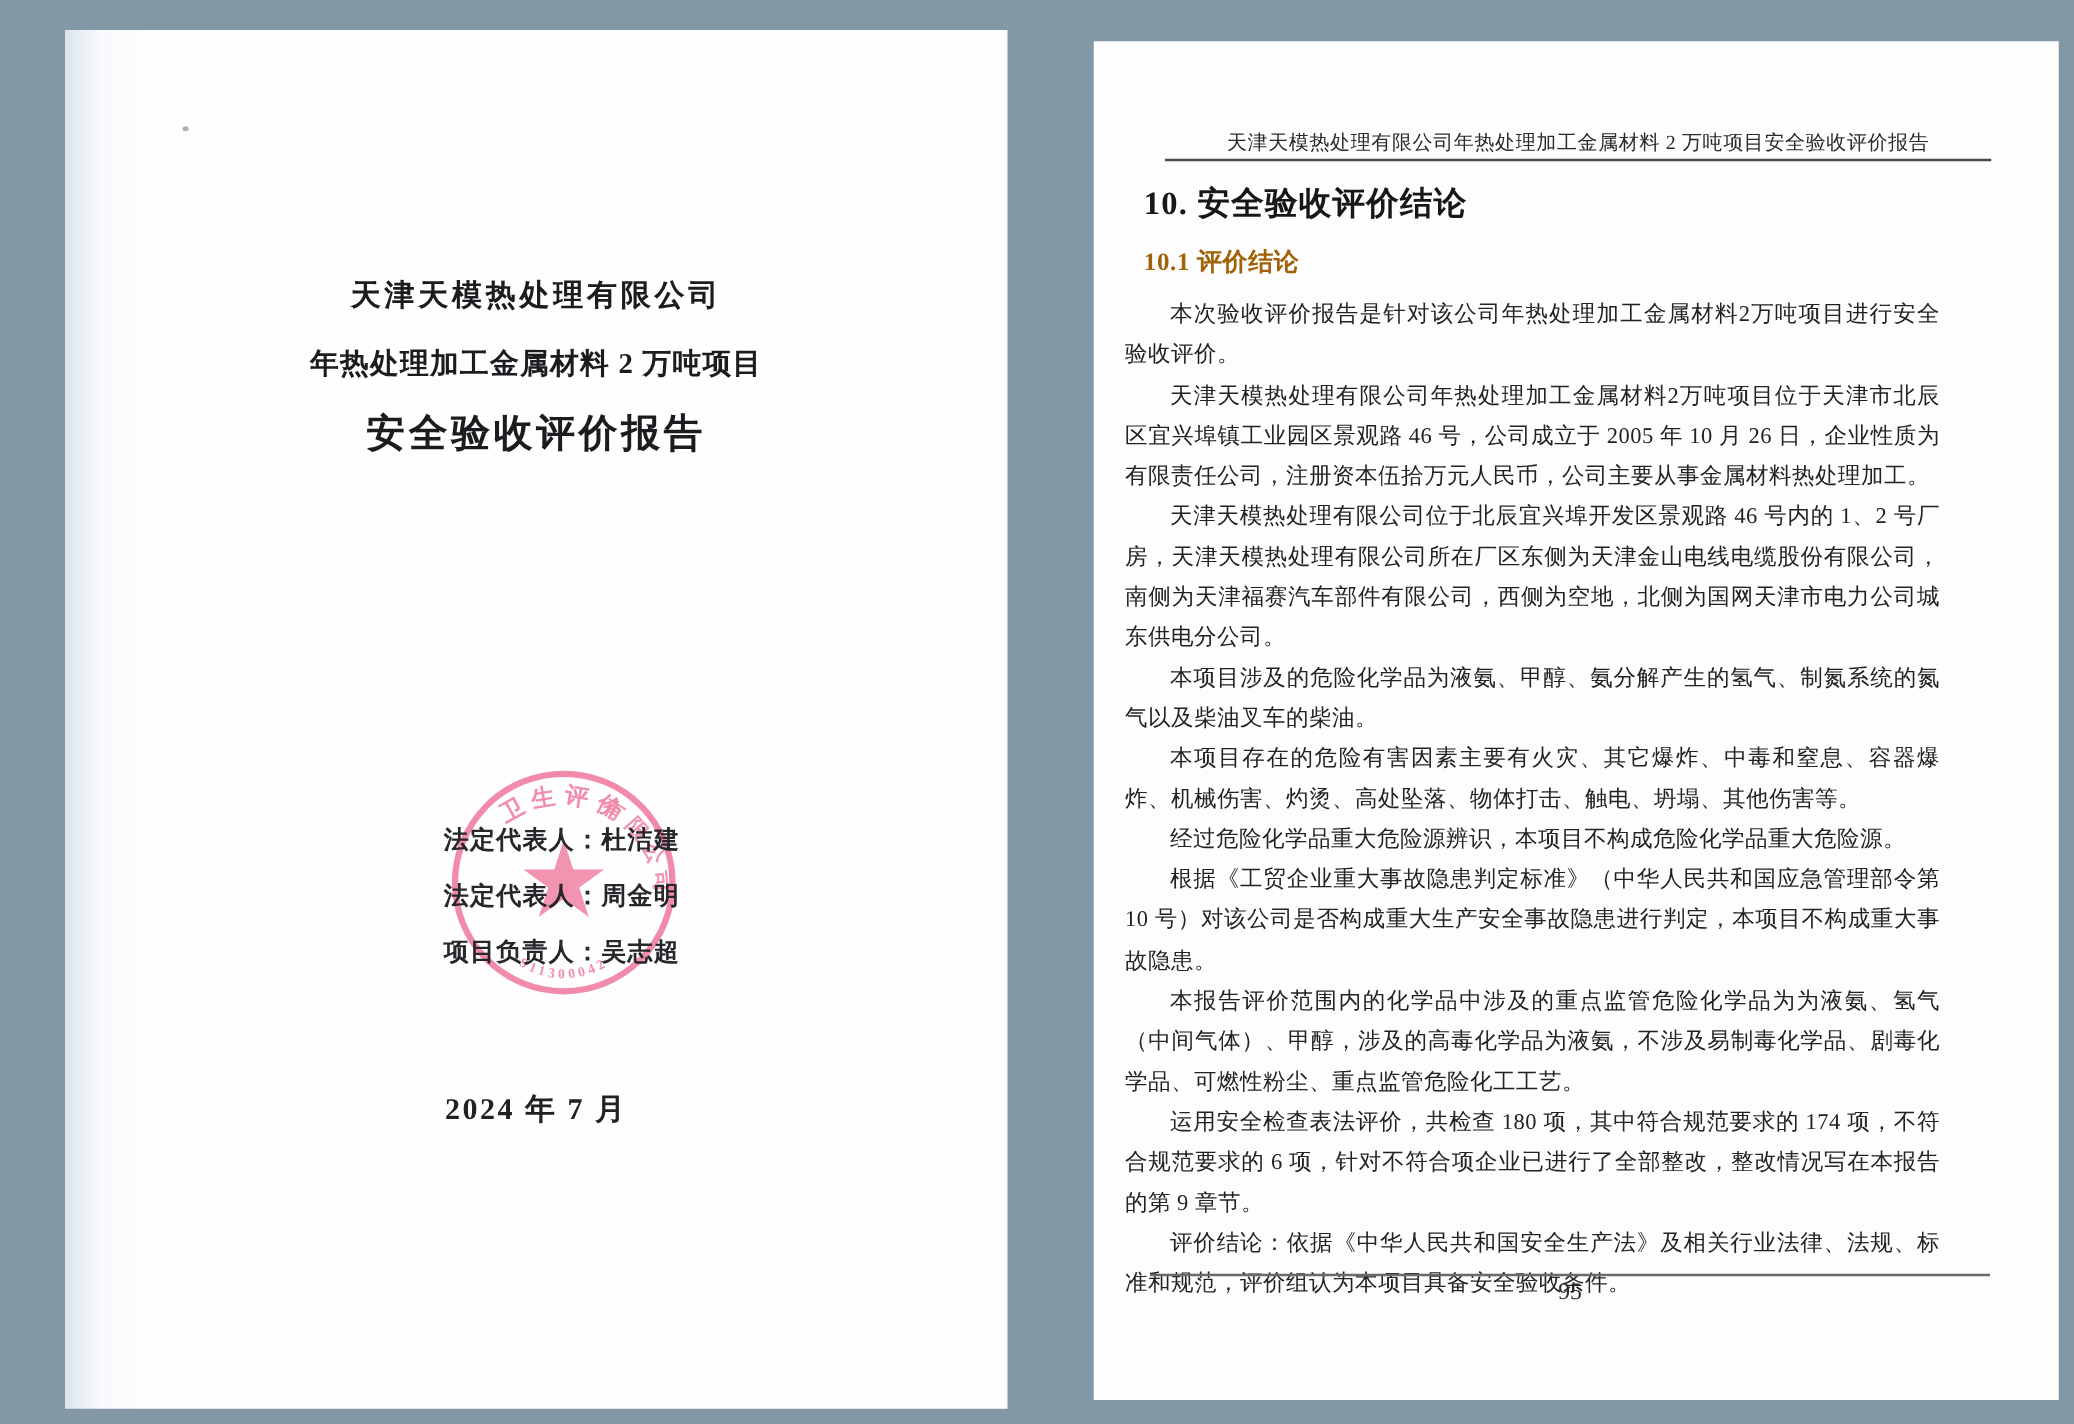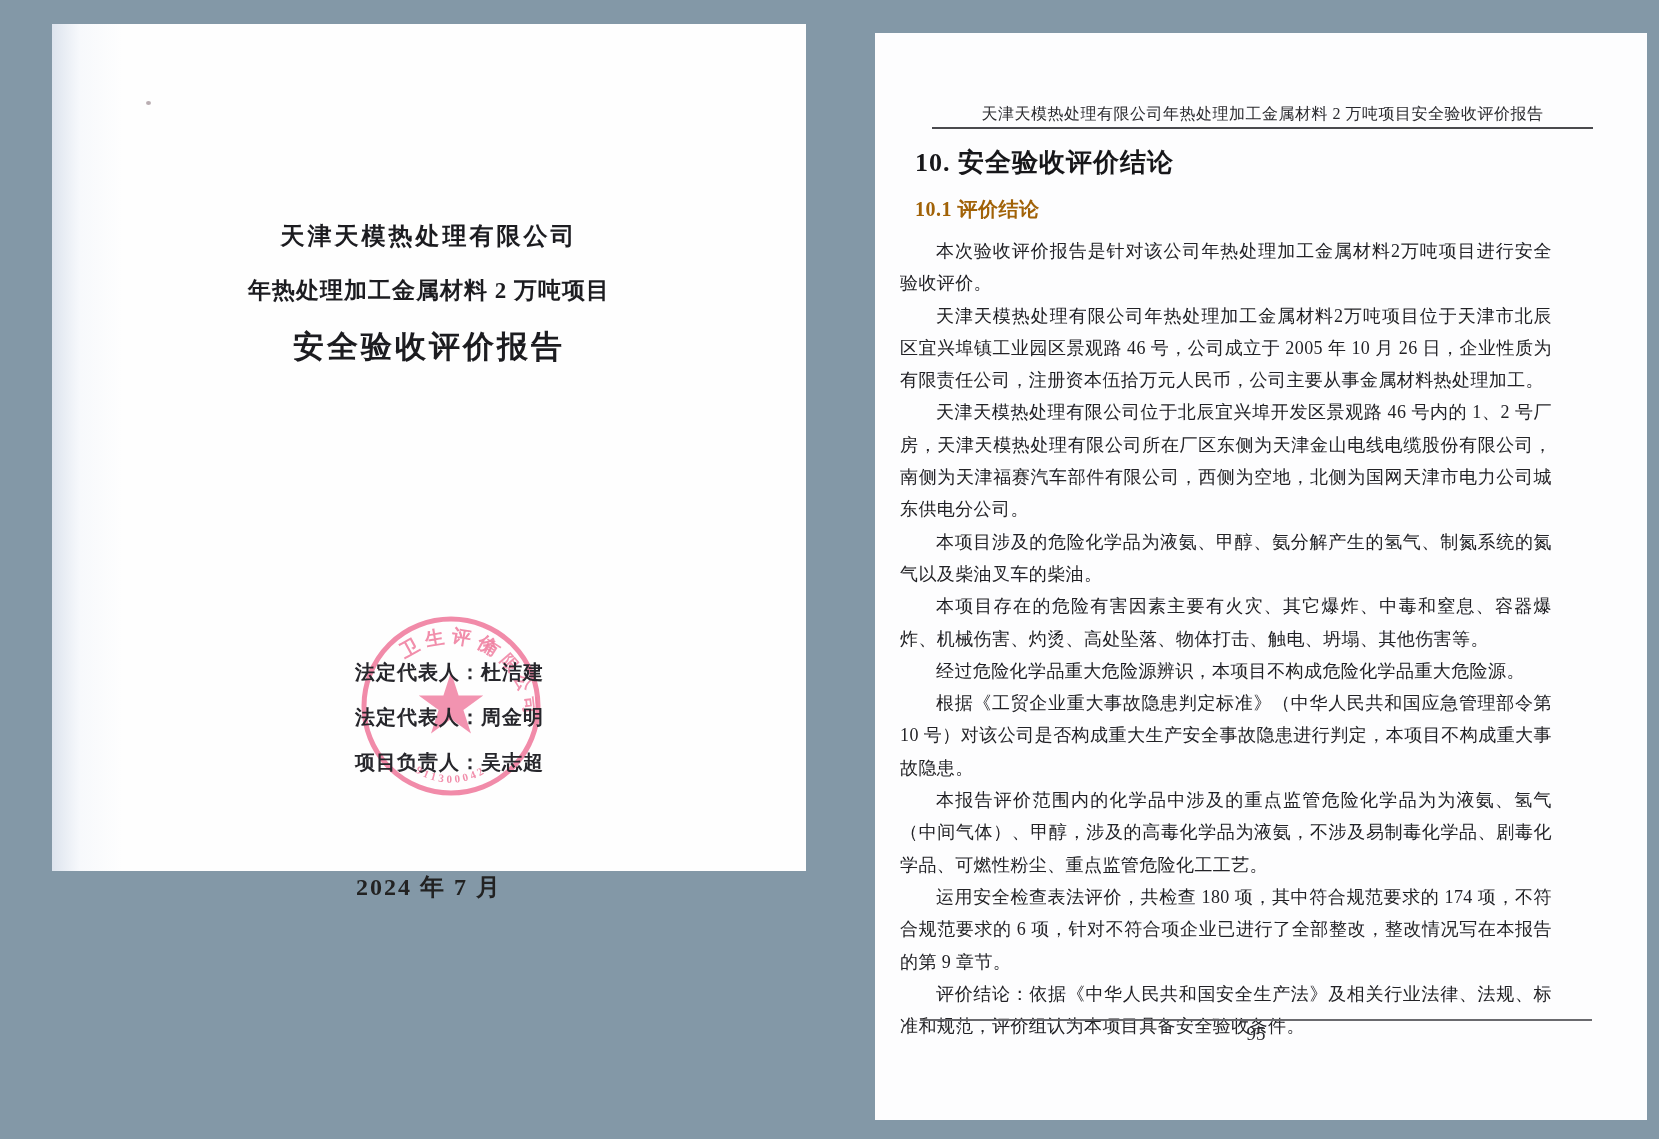--- a/index.html
+++ b/index.html
@@ -5,21 +5,21 @@
   html,body{margin:0;padding:0;}
   body{
     width:1659px;height:1139px;
     background:#8398a7;
     font-family:"Liberation Serif","DejaVu Serif",serif;
     position:relative;
     overflow:hidden;
   }
   .page{position:absolute;background:#fefefe;}
   .page-left{
-    left:52px;top:24px;width:754px;height:847px;
+    left:52px;top:24px;width:754px;height:1103px;
     background:linear-gradient(90deg,#dde4ee 0px,#f7f9fc 28px,#fefefe 70px);
   }
   .page-right{
     left:855px;top:33px;width:772px;height:1087px;
     background:#fdfdfe;
     margin-left:20px;
   }
   
   .cover-titles{position:absolute;top:196px;left:0;width:100%;text-align:center;color:#1c1c20;}
   .cover-line1{font-size:24px;font-weight:bold;letter-spacing:3px;}

